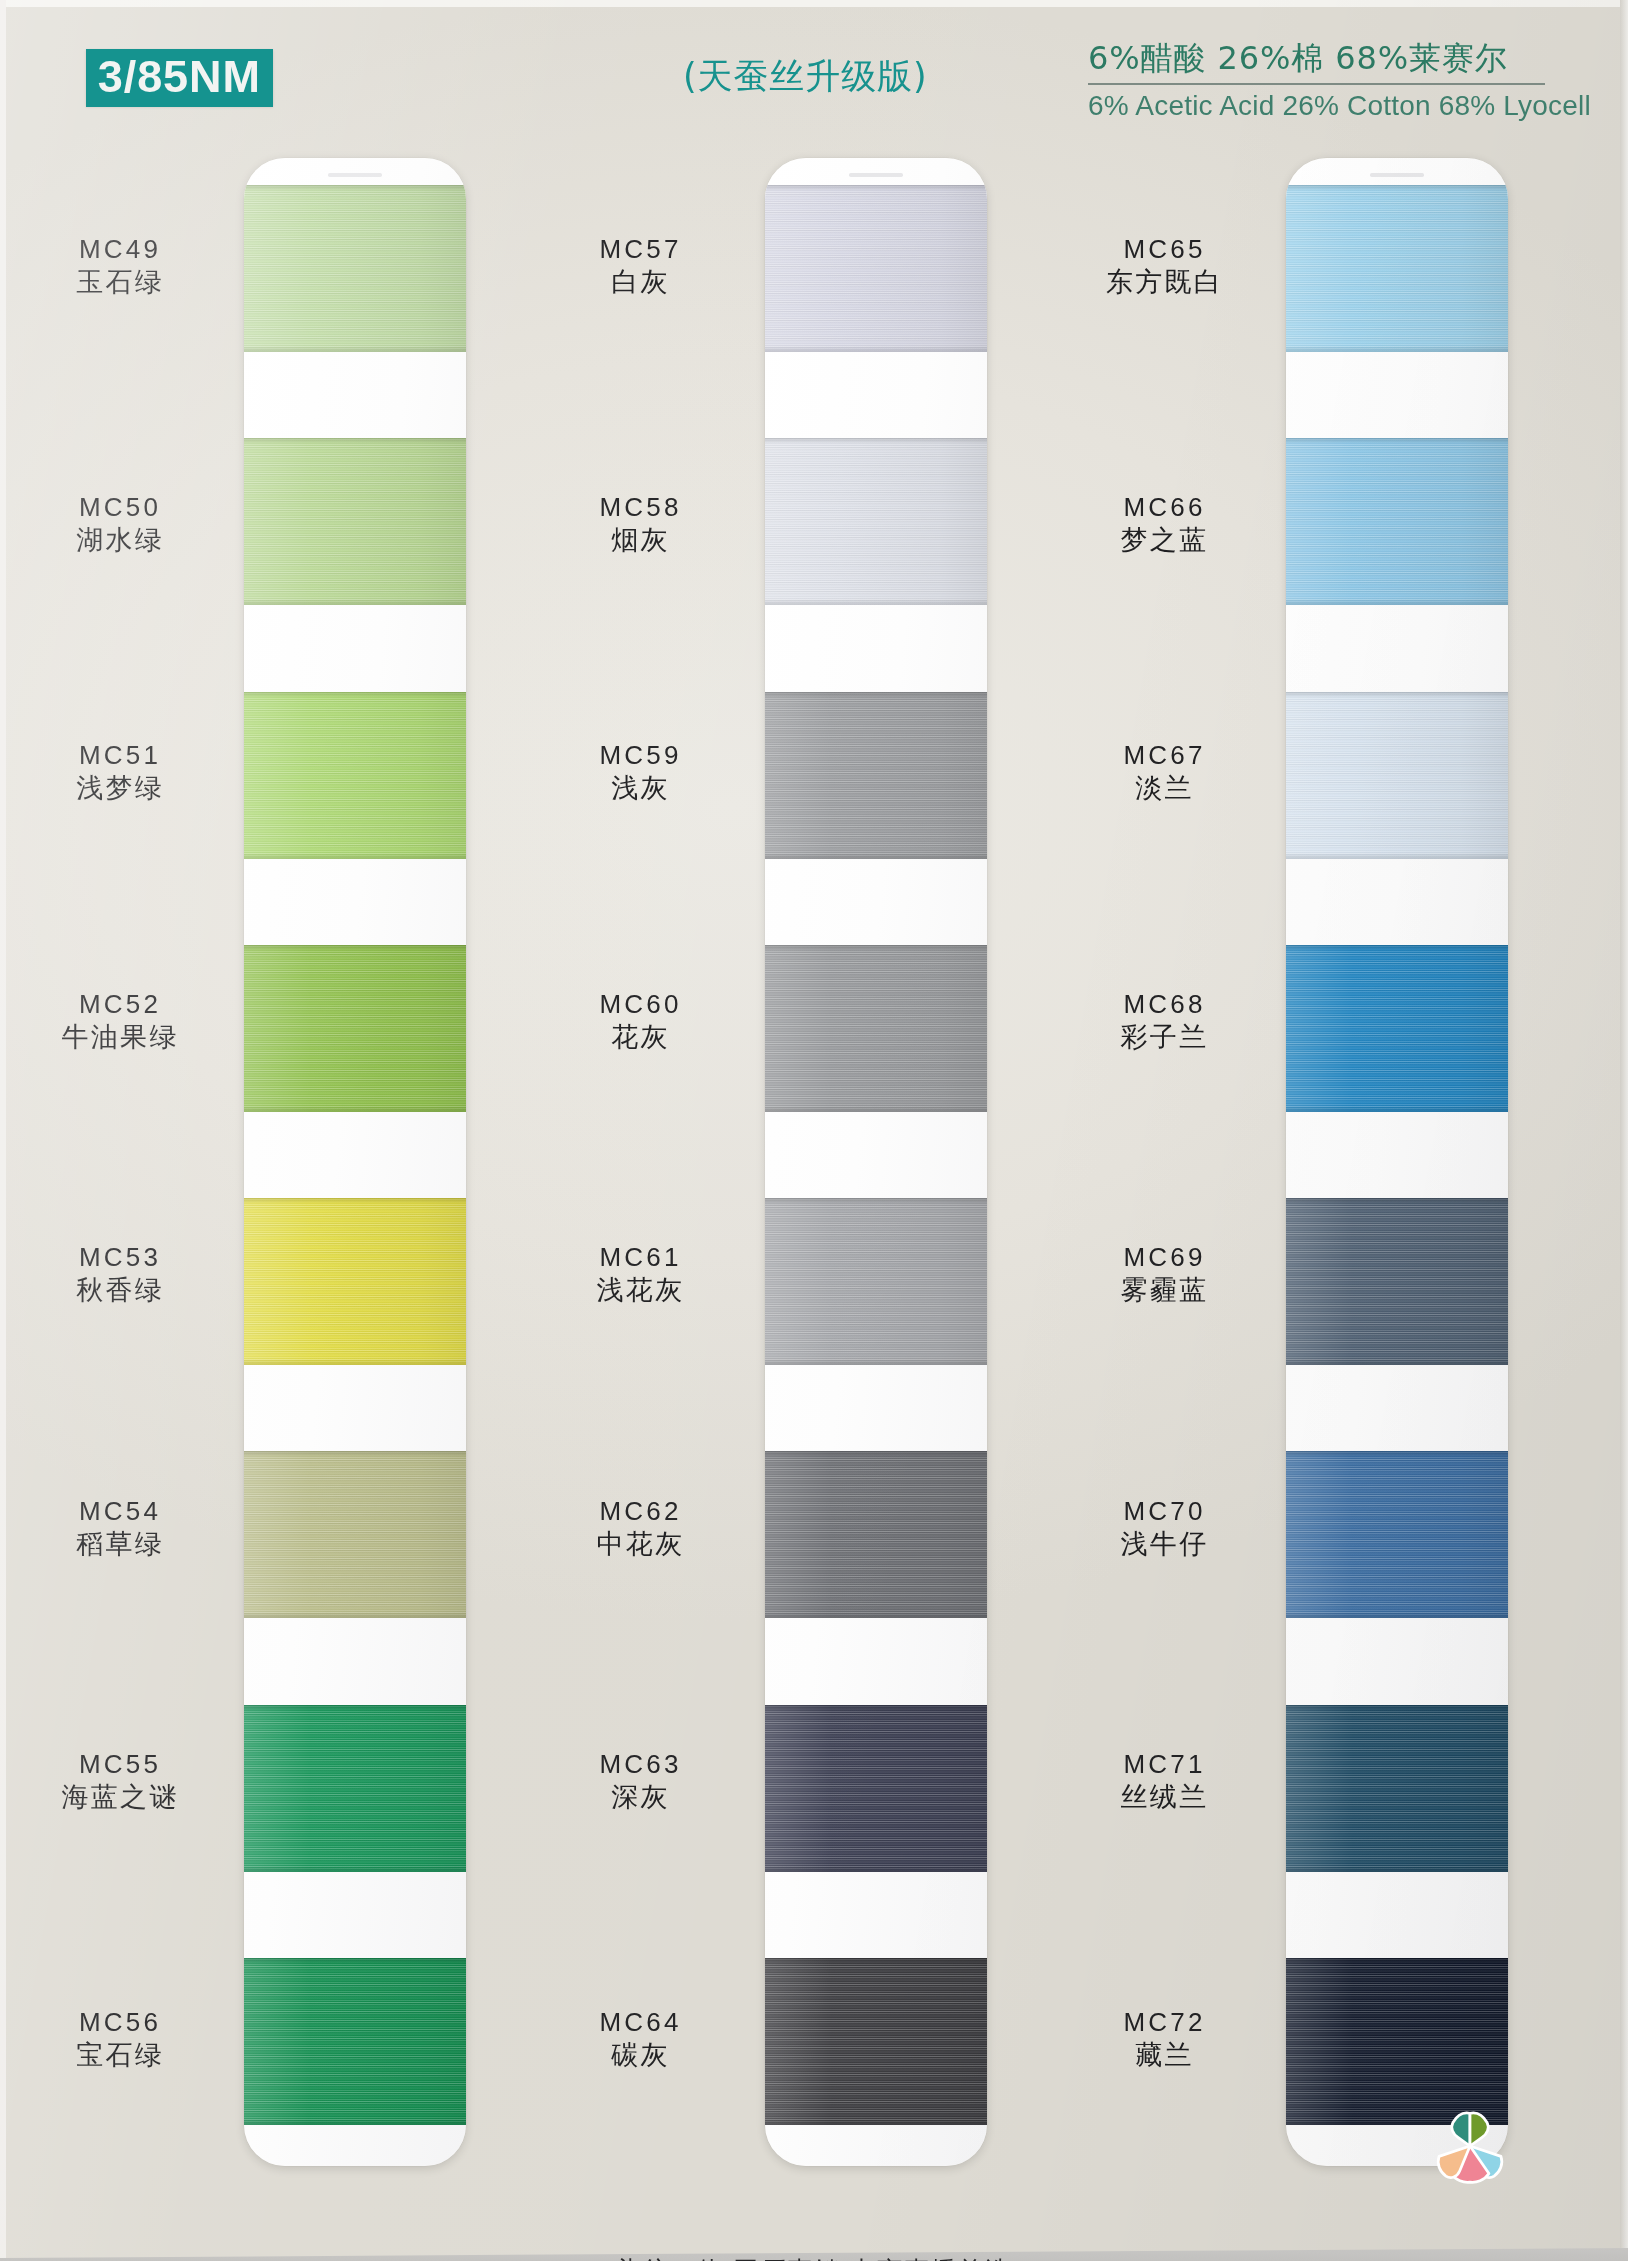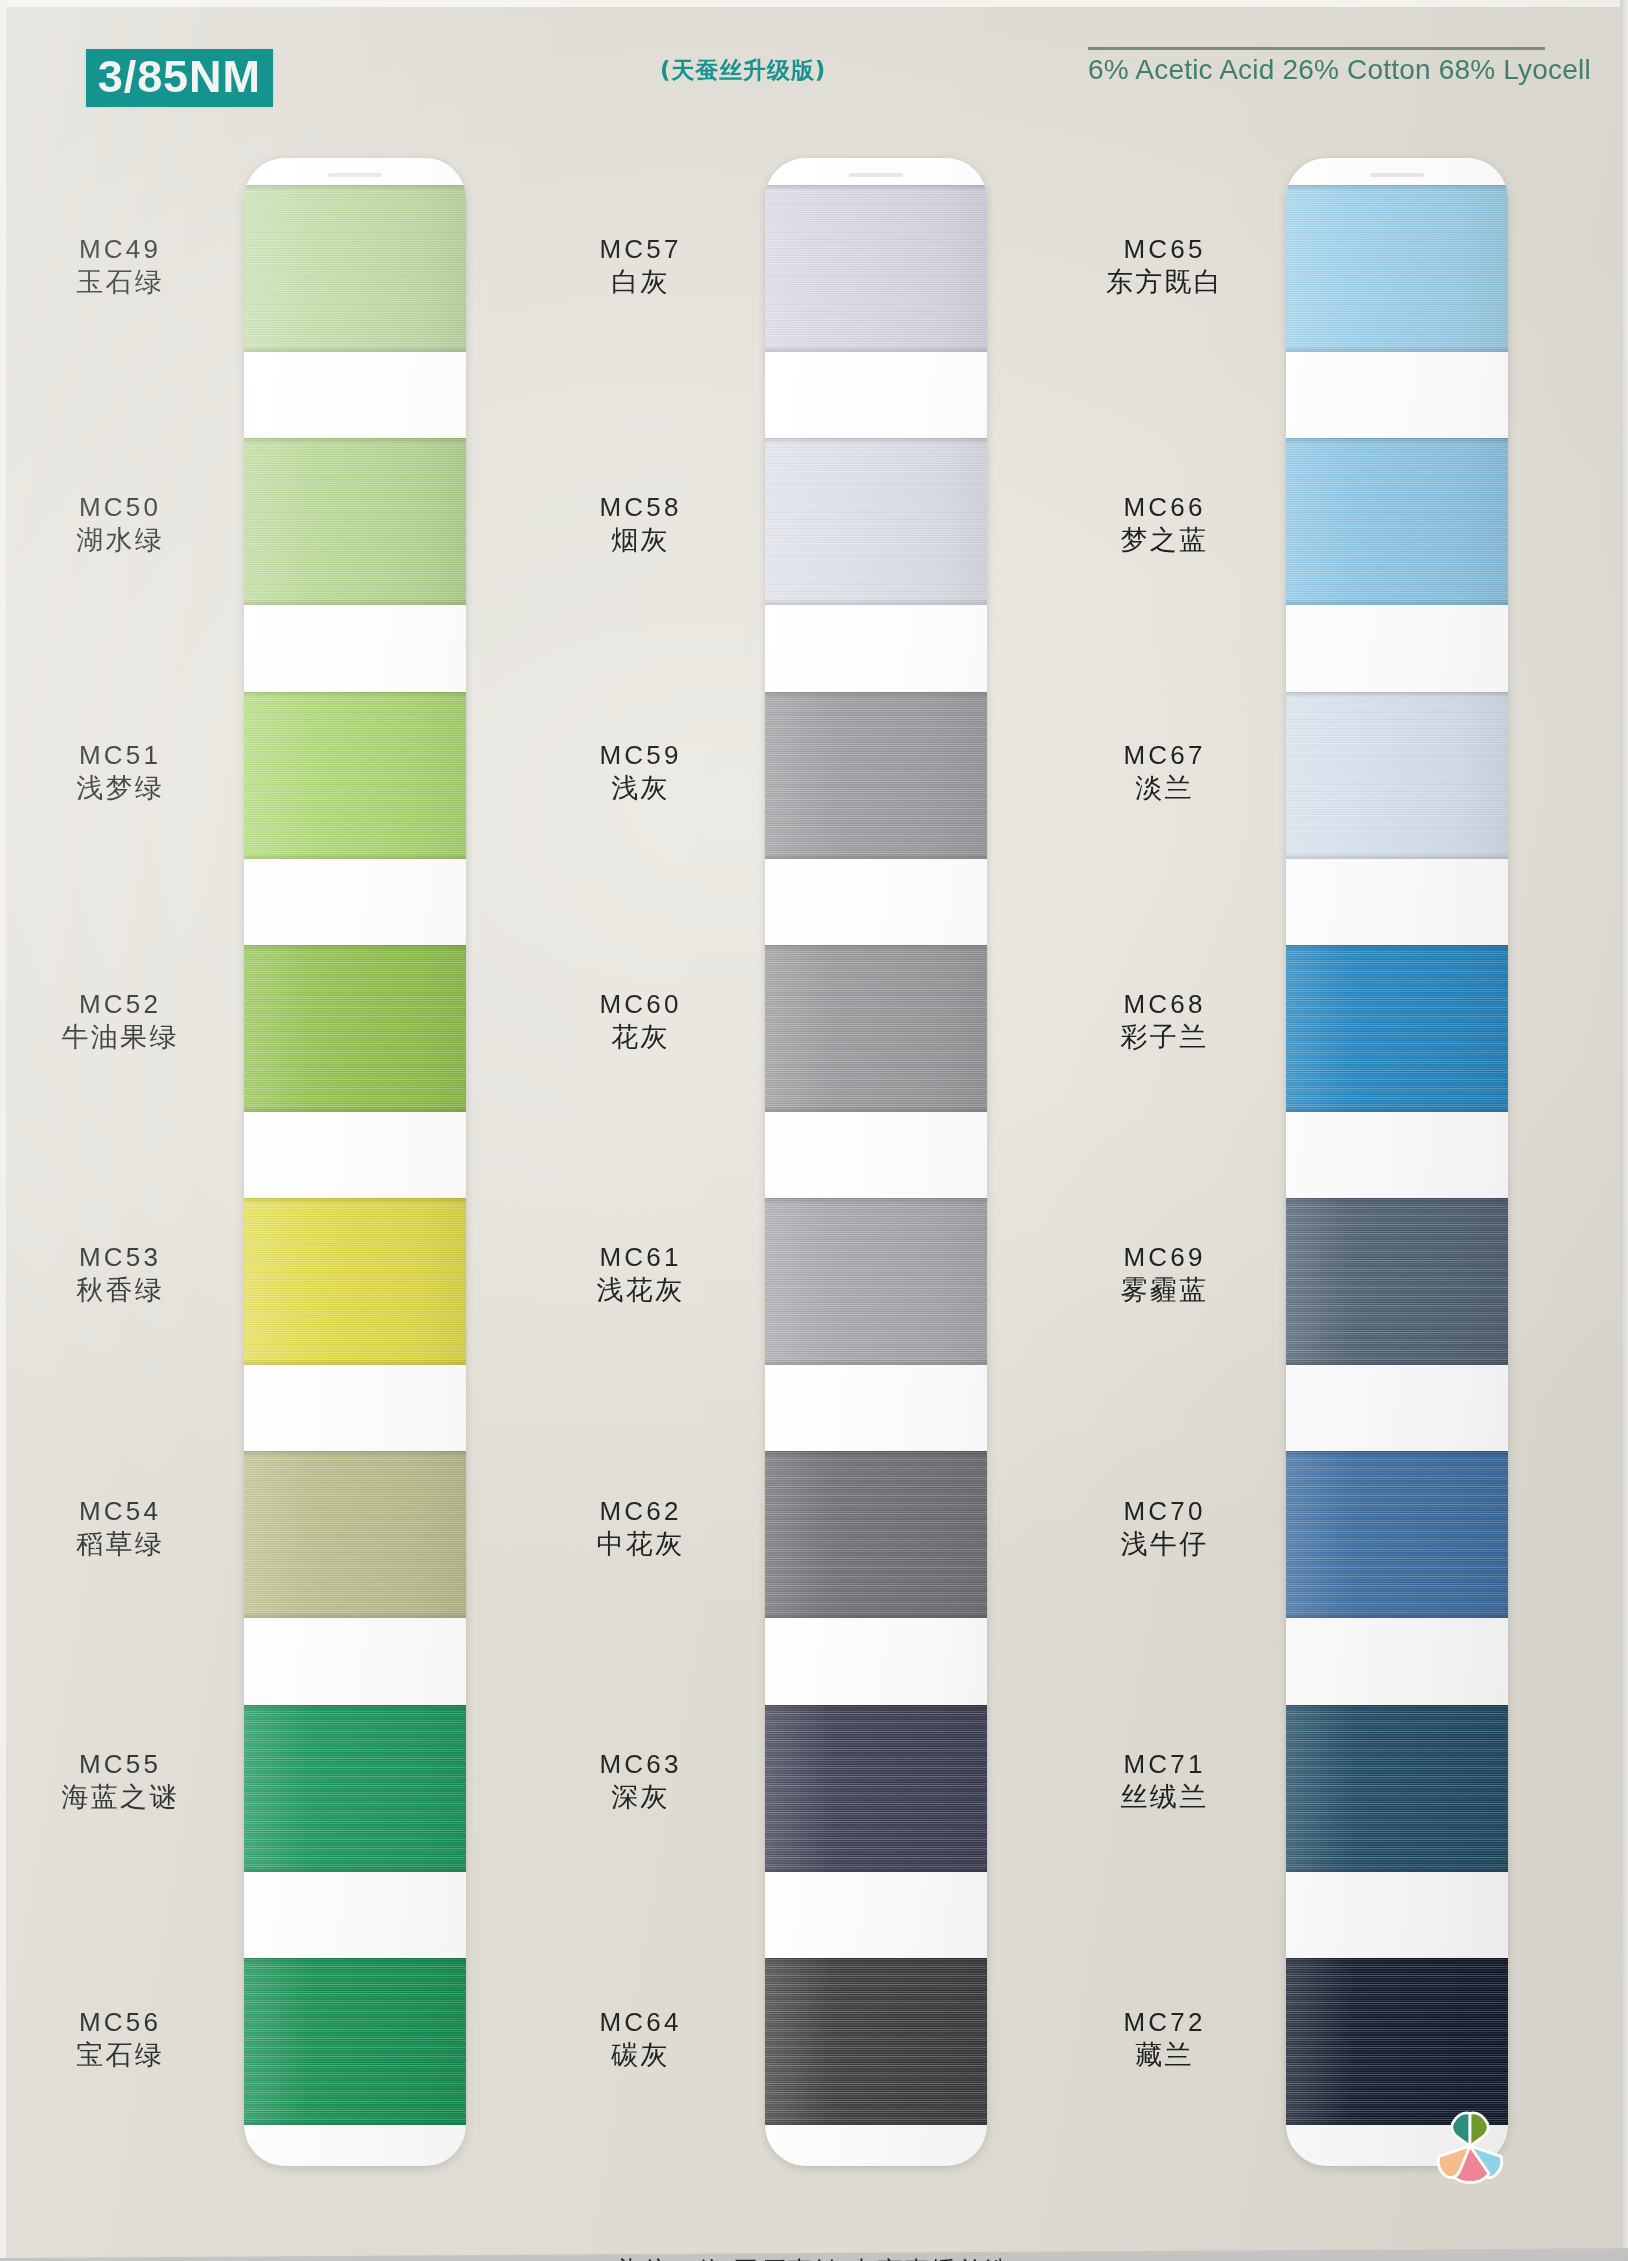--- a/index.html
+++ b/index.html
@@ -72,24 +72,24 @@
     color: #17928e;
     font-size: 53px;
     font-weight: bold;
     letter-spacing: 3.6px;
     line-height: 1;
     font-family: "DejaVu Sans", sans-serif;
     white-space: nowrap;
   }
   #title-sub {
     position: absolute;
-    left: 660px; top: 59px;
+    left: 683px; top: 59px;
     color: #17928e;
-    font-size: 23px;
-    font-weight: bold;
+    font-size: 35px;
+    font-weight: normal;
     letter-spacing: 0.9px;
     line-height: 1;
     font-family: "DejaVu Sans", sans-serif;
     white-space: nowrap;
   }
   #comp {
     position: absolute;
     right: 79px; top: 41px;
     text-align: left;
     width: 461px;
@@ -262,20 +262,21 @@
 
 <div id="card">
   <div class="page-edge-top"></div>
   <div class="page-edge-left"></div>
   <div class="page-edge-right"></div>
 
   <div id="header">
     <div id="badge">3/85NM</div>
     <div id="title-sub">(天蚕丝升级版)</div>
     <div id="comp">
+      <div id="comp-cn">6%醋酸 26%棉 68%莱赛尔</div>
       <div id="comp-rule"></div>
       <div id="comp-en">6% Acetic Acid 26% Cotton 68% Lyocell</div>
     </div>
   </div>
 
   <div id="columns-host">
       <div class="column" id="col-0">
         <div class="strip">
           <div class="strip-notch"></div>
           <div class="band" style="top: 27px; height: 167px; background: rgb(189, 219, 160);">

